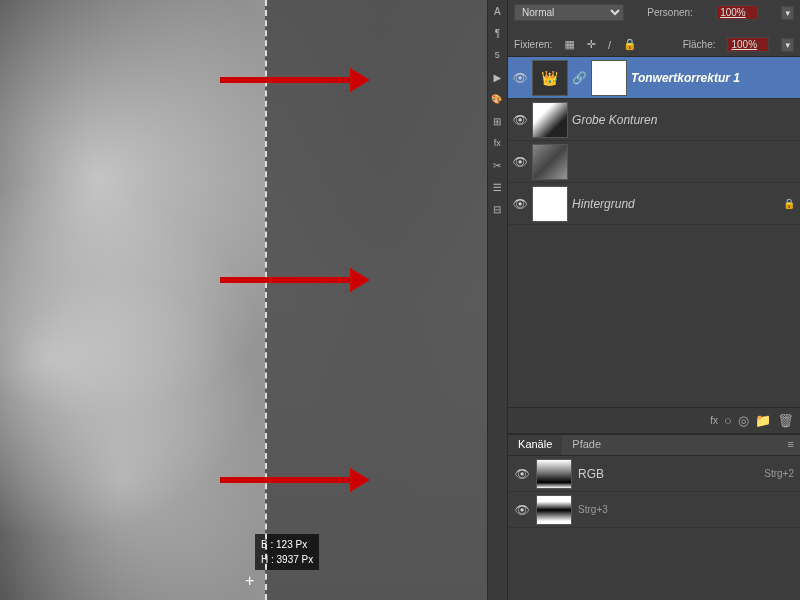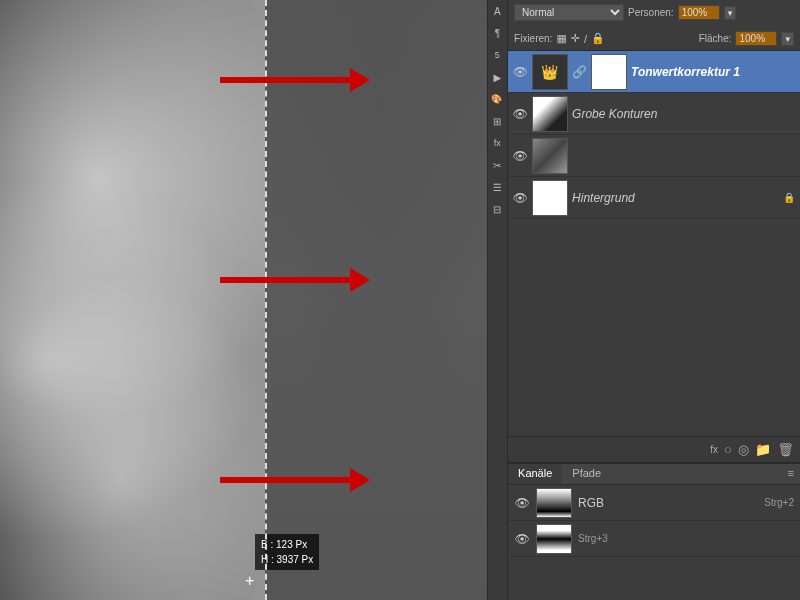--- a/index.html
+++ b/index.html
@@ -141,21 +141,22 @@
     .panel-top {
       padding: 4px 6px;
       border-bottom: 1px solid #2a2a2a;
       background: #3c3c3c;
     }
 
     .row {
       display: flex;
       align-items: center;
       gap: 4px;
-      margin-bottom: 10px;
+      margin-bottom: 16px;
+      justify-content: space-between;
     }
 
     .label {
       font-size: 10px;
       color: #bbb;
       white-space: nowrap;
     }
 
     select, .dropdown {
       background: #555;
@@ -165,41 +166,42 @@
       padding: 1px 3px;
       cursor: pointer;
     }
 
     .blend-mode-dropdown {
       width: 110px;
     }
 
     .opacity-input {
       width: 42px;
-      background: #a16207;
+      background: #7f1d1d;
       color: #ddd;
       border: 1px solid #444;
       font-size: 10px;
       padding: 1px 3px;
+      text-decoration: underline;
     }
 
     .small-btn {
       background: #555;
       color: #ddd;
       border: 1px solid #444;
       font-size: 9px;
       padding: 1px 3px;
       cursor: pointer;
     }
 
     
     .fix-row {
       display: flex;
       align-items: center;
-      gap: 4px;
+      gap: 12px;
       font-size: 10px;
       color: #bbb;
     }
 
     .fix-icon {
       font-size: 11px;
       color: #bbb;
     }
 
     .fläche-label { margin-left: auto; }
@@ -282,21 +284,21 @@
     }
 
     .bottom-icon-btn {
       color: #aaa;
       font-size: 13px;
       cursor: pointer;
     }
 
     
     .channels-panel {
-      height: 138px;
+      height: 167px;
       border-top: 2px solid #2a2a2a;
       background: #3c3c3c;
       display: flex;
       flex-direction: column;
     }
 
     .channels-tabs {
       display: flex;
       background: #444;
       border-bottom: 1px solid #2a2a2a;

